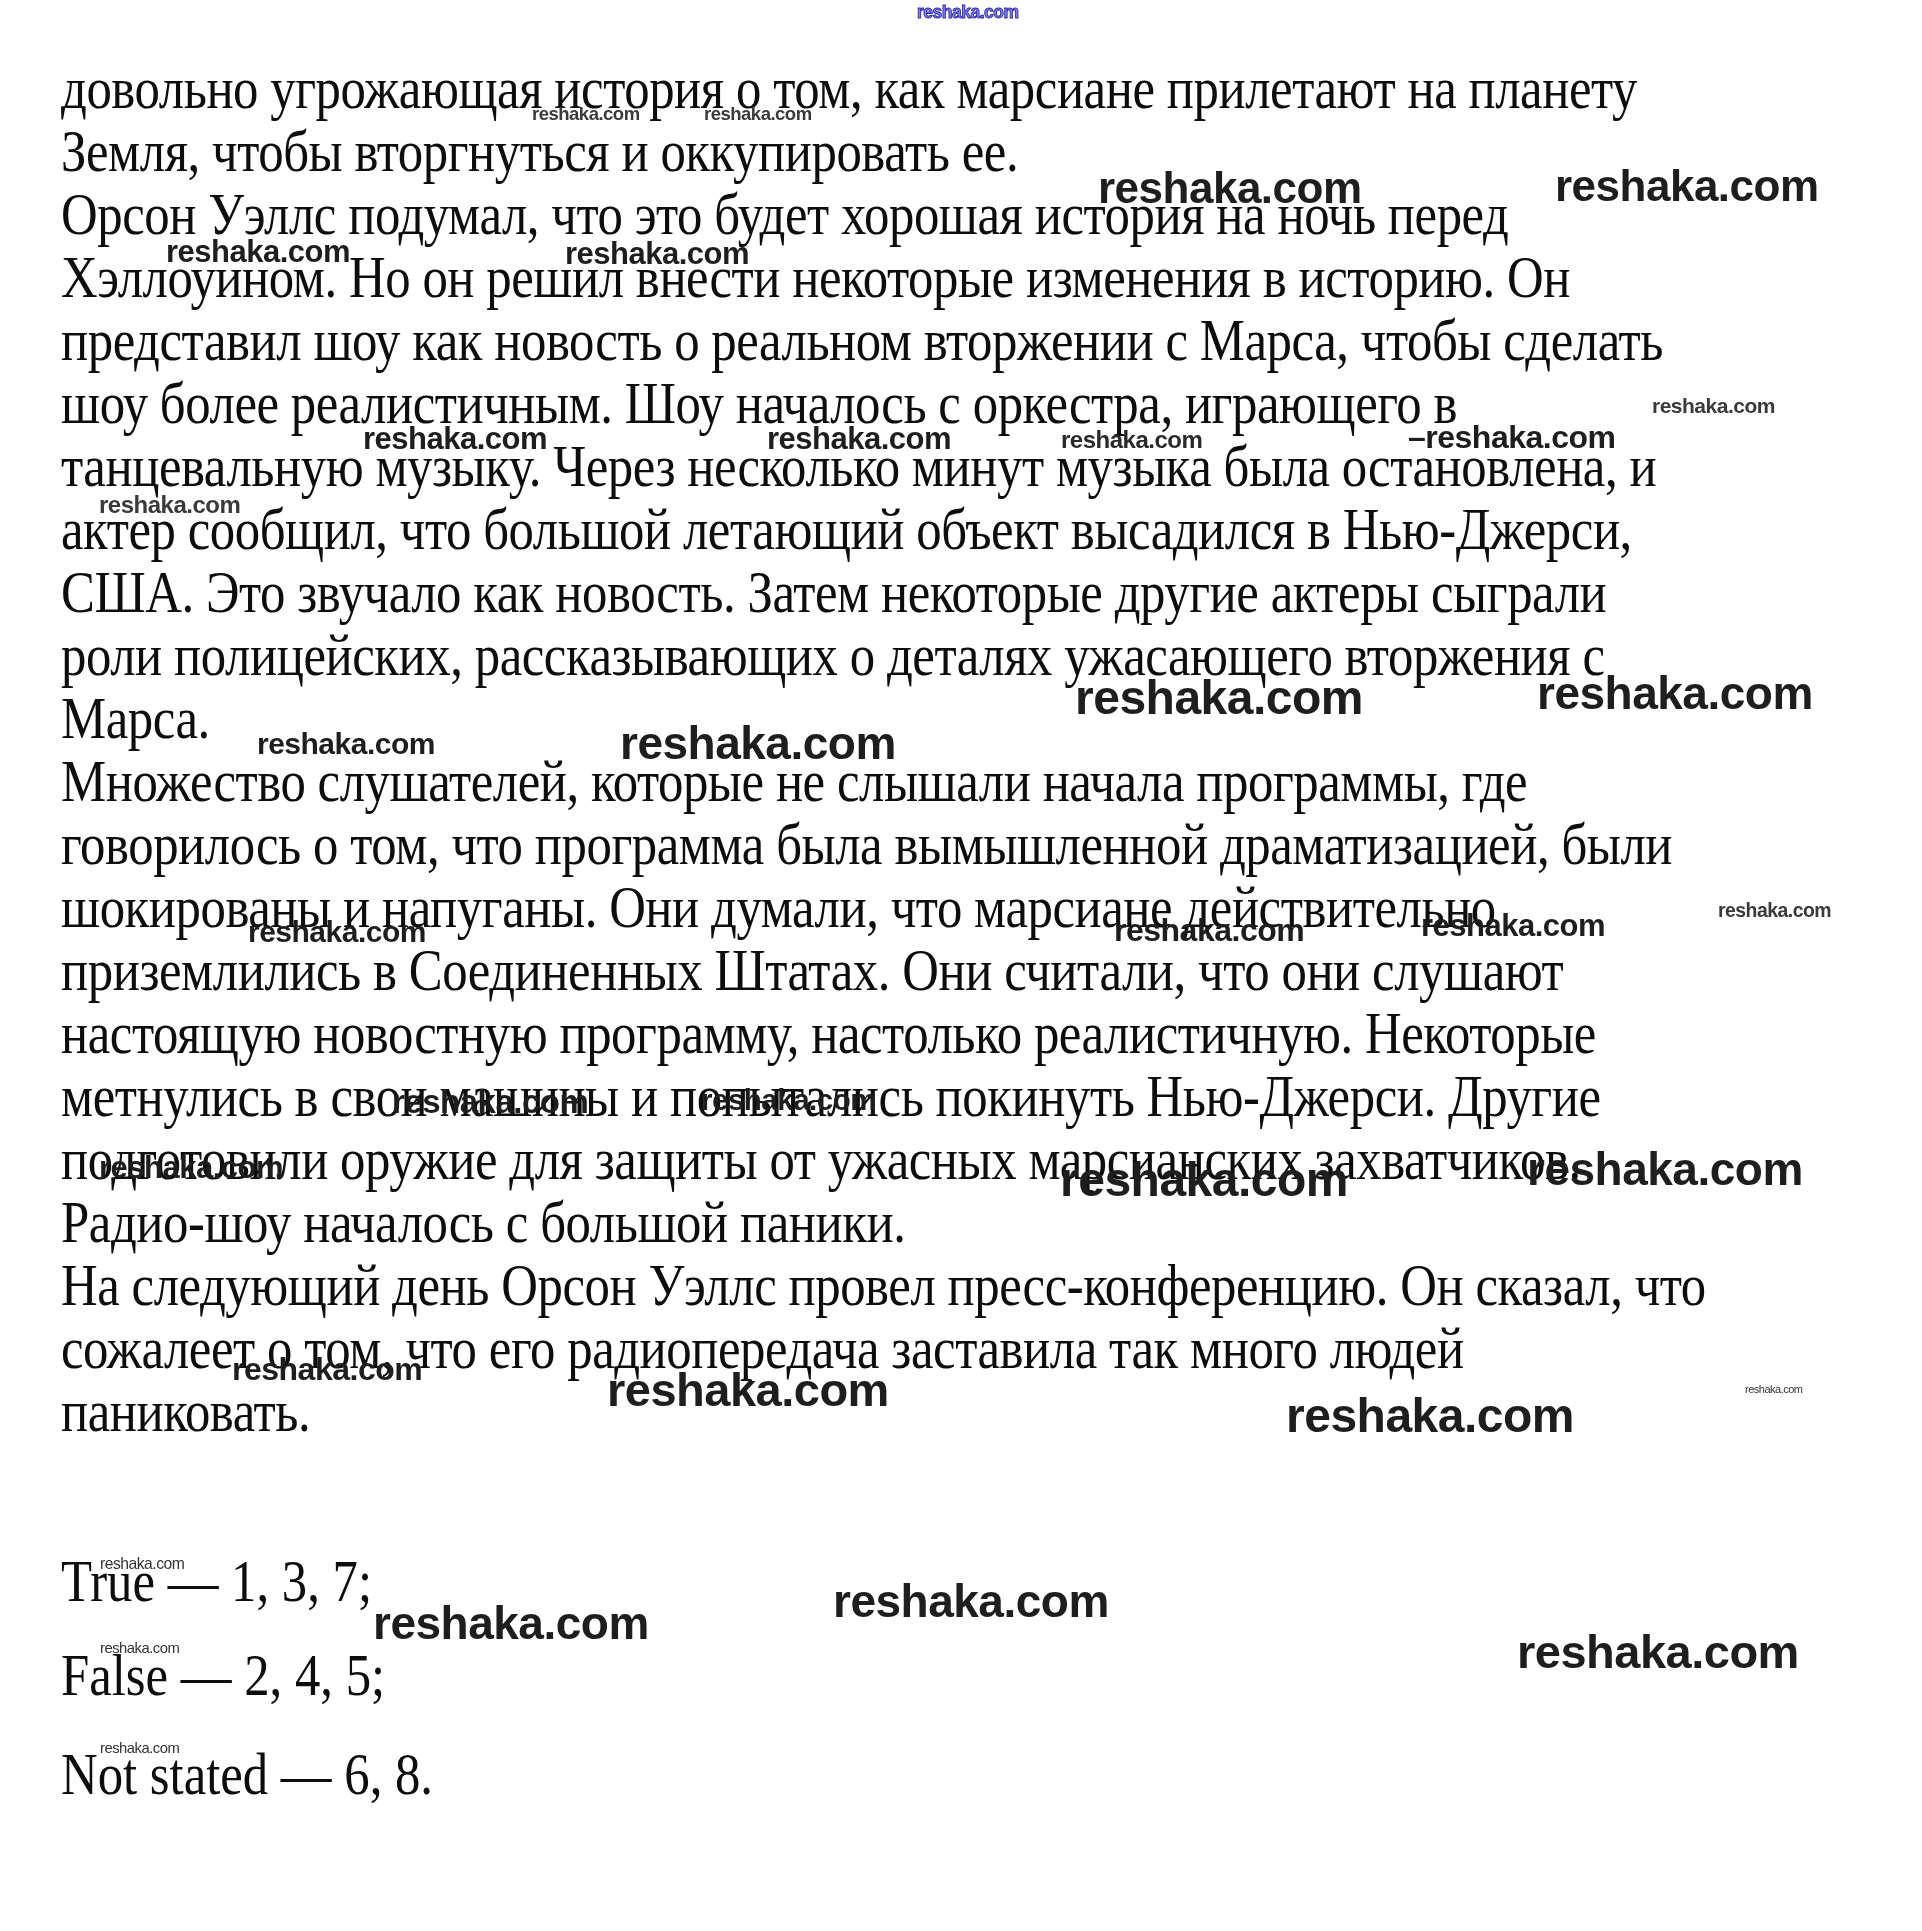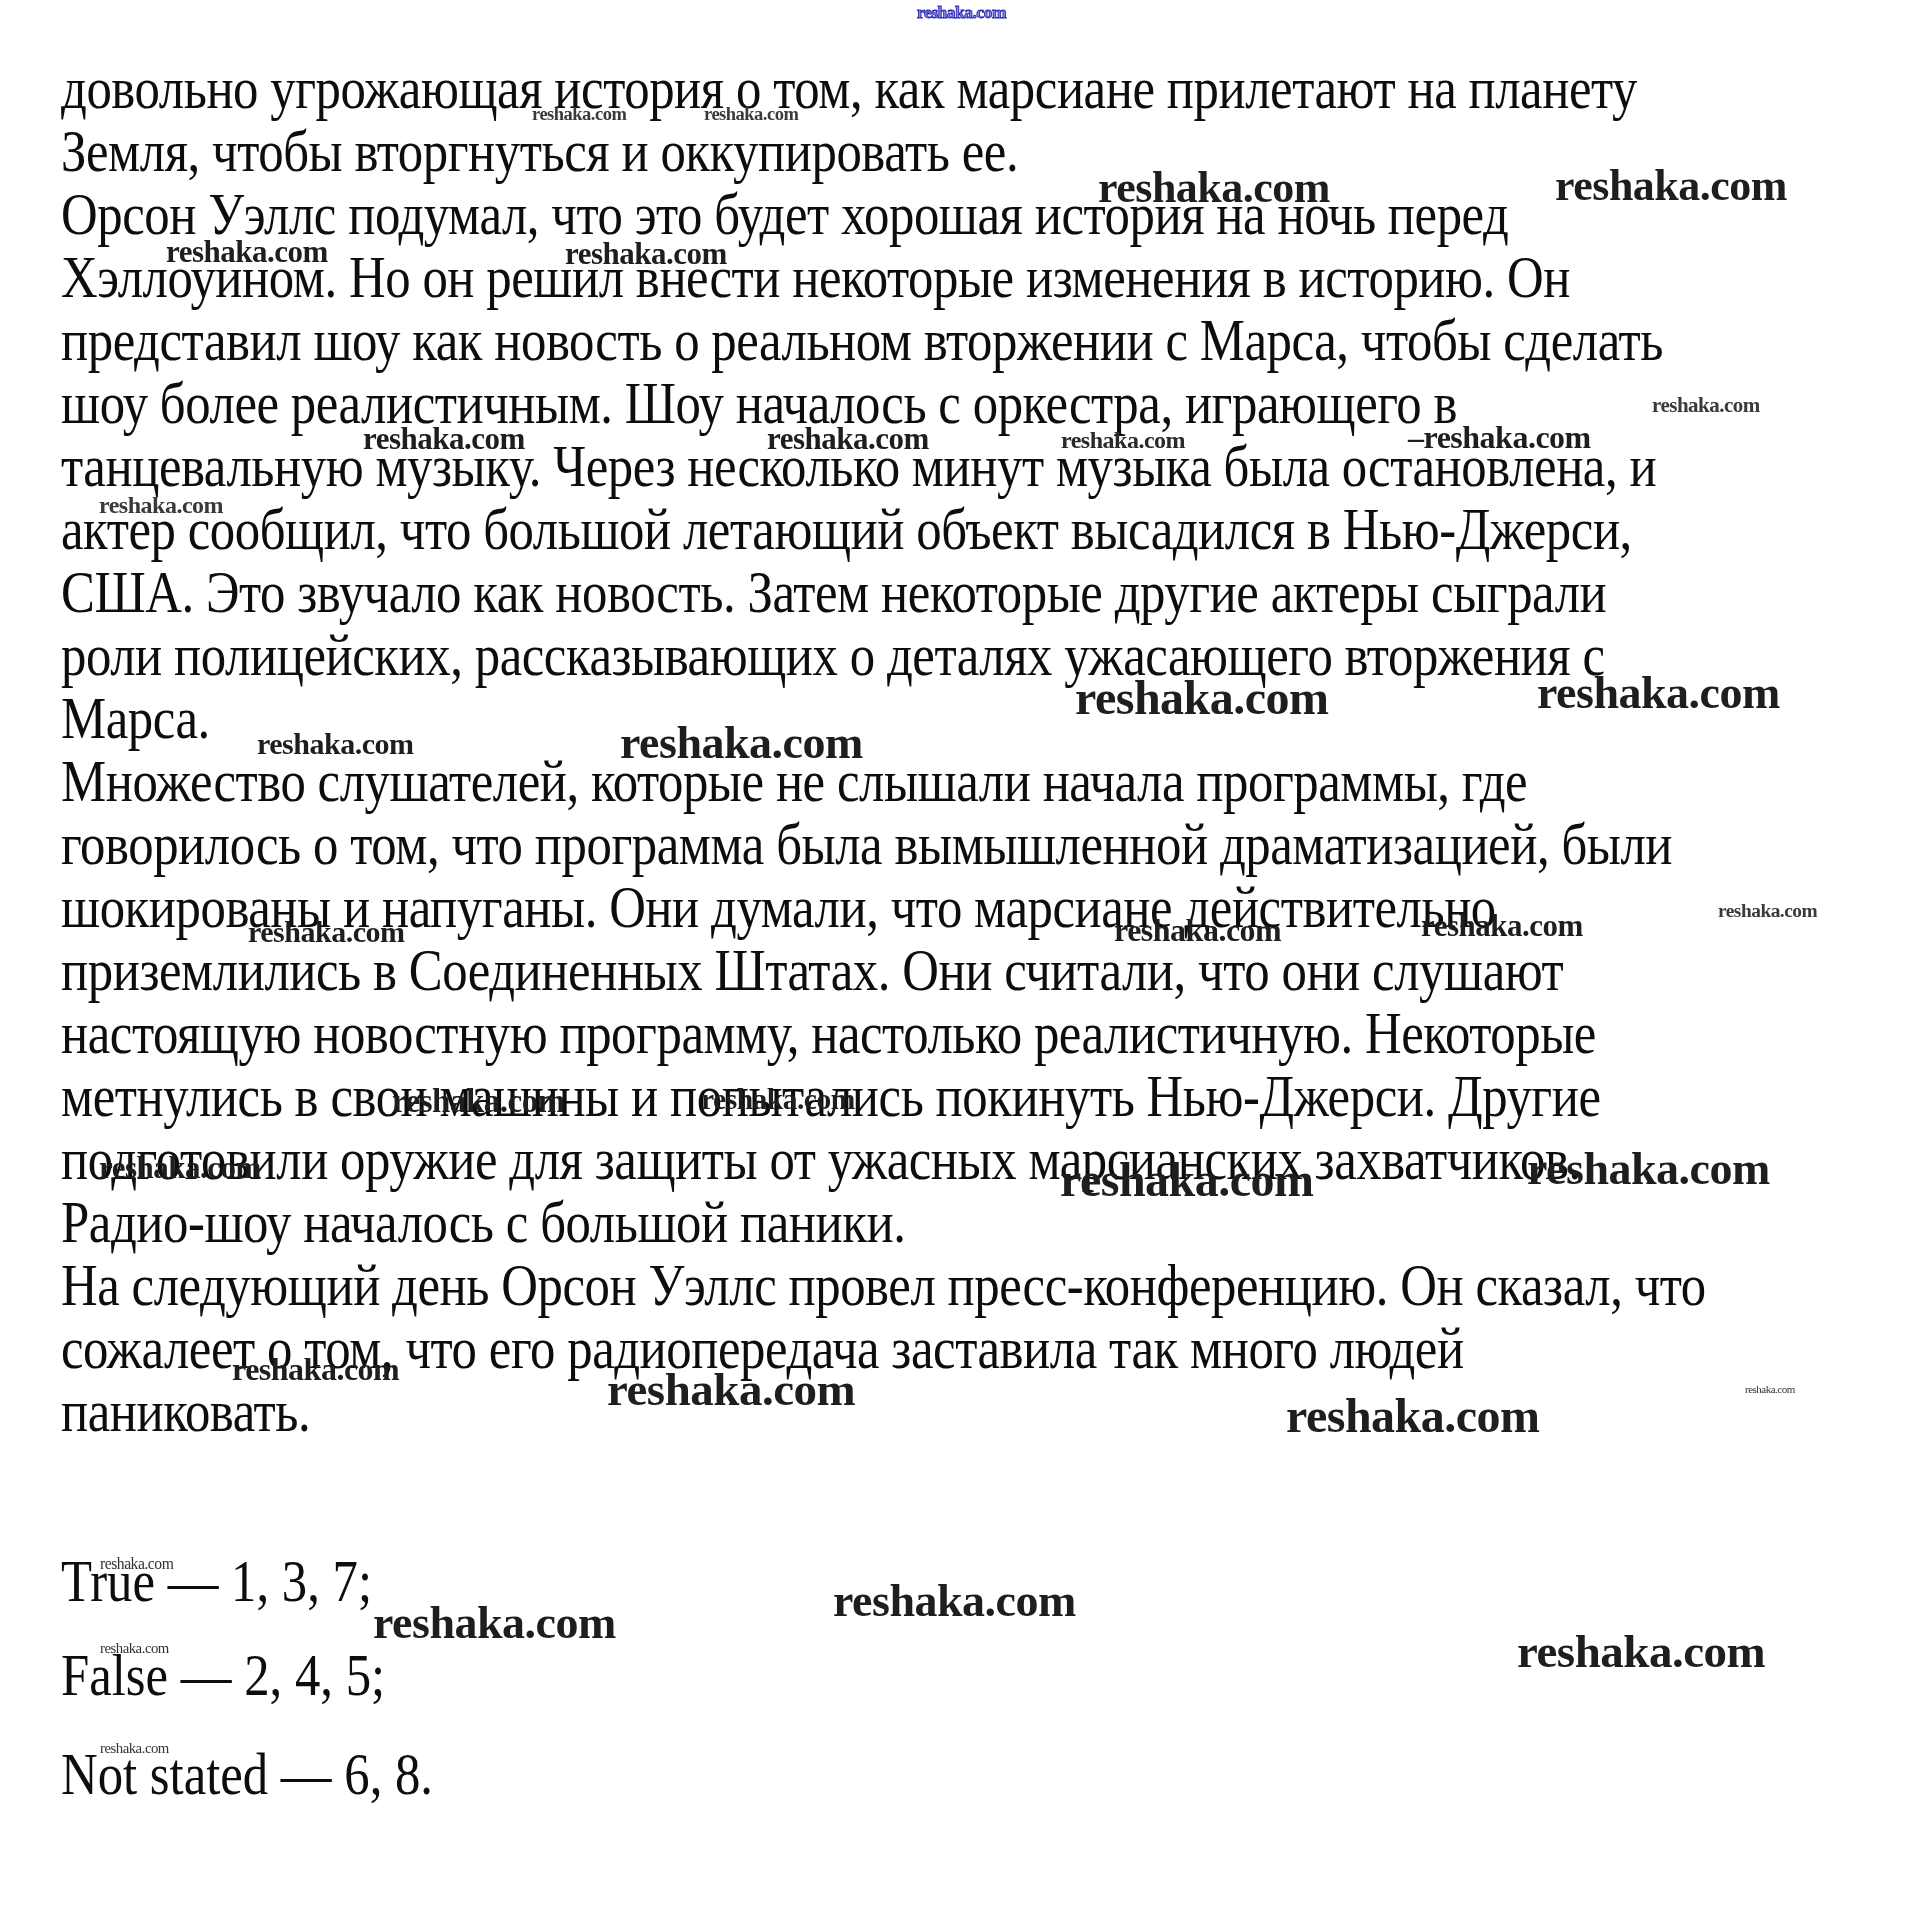--- a/index.html
+++ b/index.html
@@ -37,21 +37,21 @@
     font-size: 59px;
     line-height: 63px;
     white-space: nowrap;
     transform: scaleX(0.86);
     transform-origin: 0 0;
   }
 
   
   .wm {
     position: absolute;
-    font-family: Liberation Serif, serif;
+    font-family: Liberation Sans, sans-serif;
     font-weight: 600;
     color: #1e1e1e;
     white-space: nowrap;
     letter-spacing: -0.5px;
     line-height: 1;
   }
   .wm-big  { font-size: 46px; }
   .wm-med  { font-size: 31px; }
   .wm-sm   { font-size: 22px; color: #3a3a3a; }
   .wm-tiny { font-size: 14.8px; color: #333333; font-weight: 500; }

